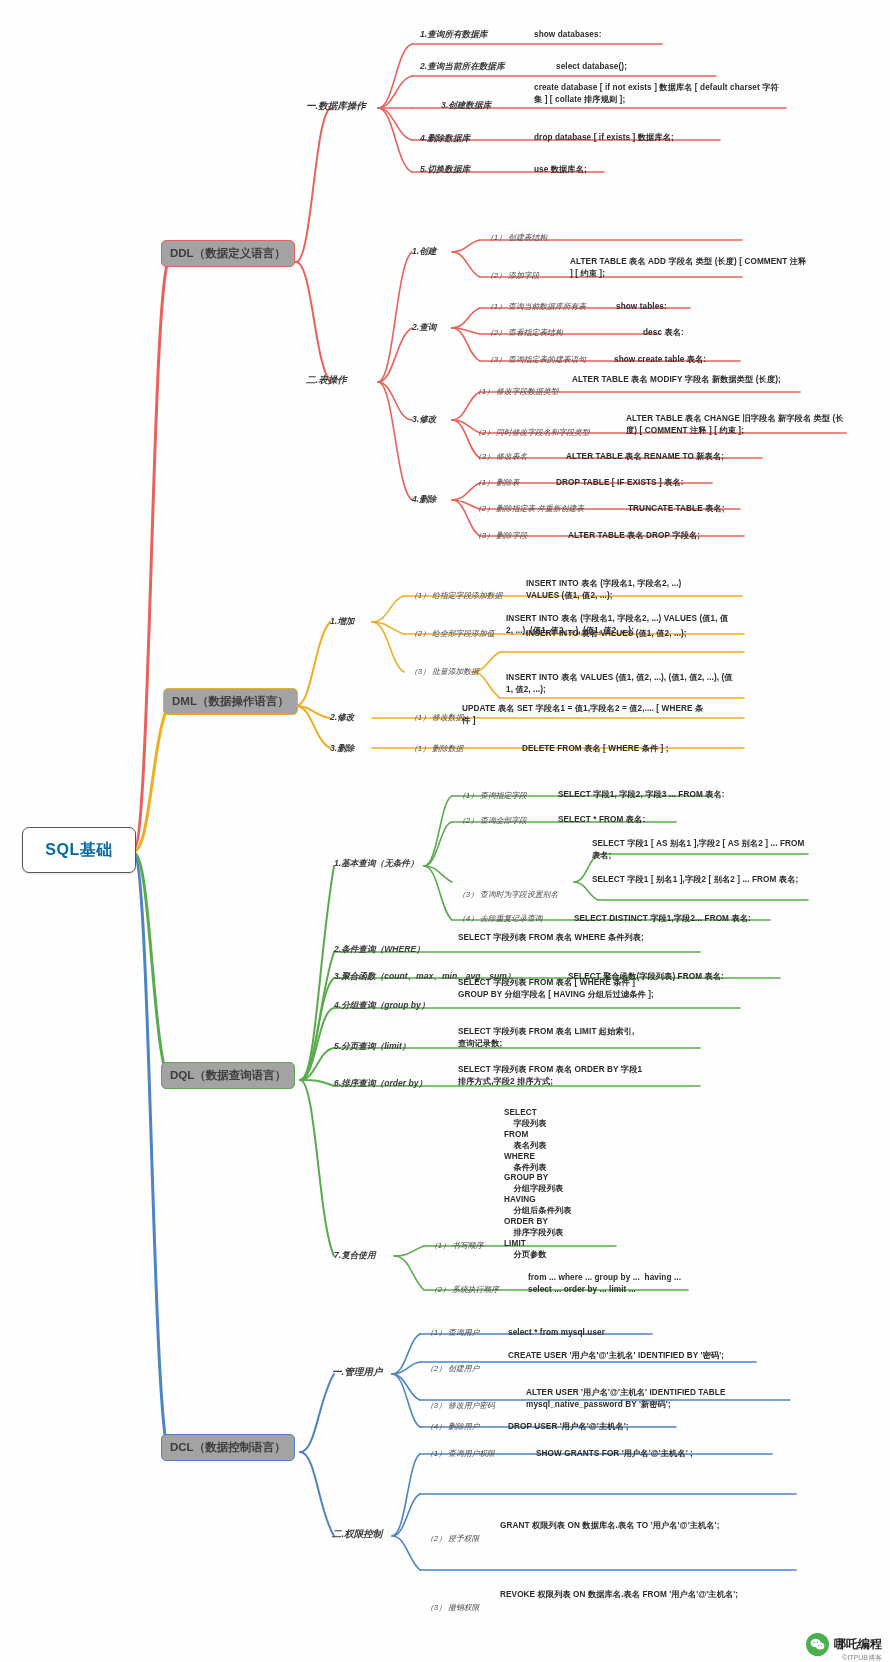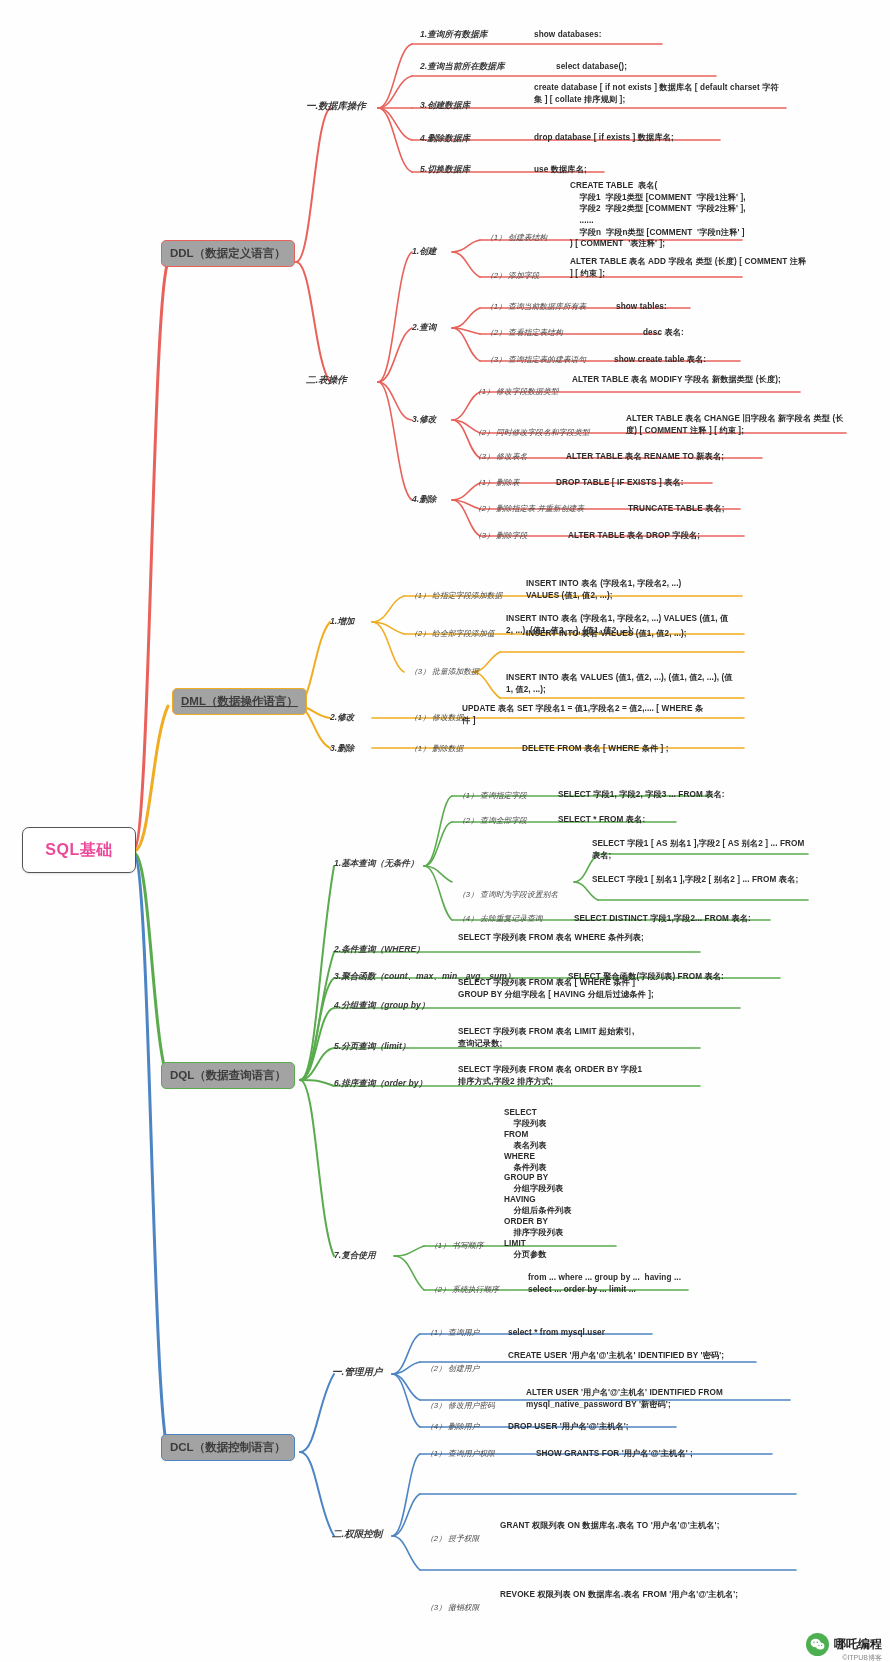--- a/index.html
+++ b/index.html
@@ -11,32 +11,32 @@
   }
   #map{position:relative;width:890px;height:1662px;}
   svg.links{position:absolute;left:0;top:0;width:890px;height:1662px;pointer-events:none;}
 
   
   .root{
     position:absolute;left:22px;top:827px;
     width:112px;height:44px;
     border:1.6px solid #555;border-radius:7px;background:#fff;
     display:flex;align-items:center;justify-content:center;
-    font-size:16px;font-weight:600;color:#ec4899;letter-spacing:.5px;
+    font-size:16px;font-weight:600;color:#0369a1;letter-spacing:.5px;
     box-shadow:0 1px 2px rgba(0,0,0,.12);
   }
 
   
   .l1{
     position:absolute;border-radius:5px;background:#a3a3a3;
     padding:5px 8px;font-size:11.5px;font-weight:600;white-space:nowrap;
     border:1.3px solid #ccc;
   }
   .l1.ddl{border-color:#e8615a;color:#3c3c3c;left:161px;top:240px;}
-  .l1.dml{border-color:#f0ad22;color:#3c3c3c;left:172px;top:688px;text-decoration:underline;}
+  .l1.dml{border-color:#f0ad22;color:#3c3c3c;left:163px;top:688px;}
   .l1.dql{border-color:#5aab4e;color:#3c3c3c;left:161px;top:1062px;}
   .l1.dcl{border-color:#4d84c4;color:#3c3c3c;left:161px;top:1434px;}
 
   
   .l2{
     position:absolute;font-size:9.5px;font-style:italic;font-weight:700;
     white-space:nowrap;color:#3a3a3a;
   }
   
   .l3{
@@ -207,39 +207,33 @@
   <div class="l1 dcl"><span>DCL（数据控制语言）</span></div>
 
   <div class="l2" style="left:306px;top:100px;"><span>一.数据库操作</span></div>
 
   <div class="l3" style="left:420px;top:29px;"><span>1.查询所有数据库</span></div>
   <div class="code" style="left:534px;top:29px;"><span>show databases:</span></div>
 
   <div class="l3" style="left:420px;top:61px;"><span>2.查询当前所在数据库</span></div>
   <div class="code" style="left:556px;top:61px;"><span>select database();</span></div>
 
-  <div class="l3" style="left:420px;top:100px;"><span>3.创建数据库</span></div>
+  <div class="l3" style="left:441px;top:100px;"><span>3.创建数据库</span></div>
   <div class="code" style="left:534px;top:82px;width:252px;"><span>create database [ if not exists ] 数据库名 [ default charset 字符集 ] [ collate 排序规则 ];</span></div>
 
   <div class="l3" style="left:420px;top:133px;"><span>4.删除数据库</span></div>
   <div class="code" style="left:534px;top:132px;"><span>drop database [ if exists ] 数据库名;</span></div>
 
   <div class="l3" style="left:420px;top:164px;"><span>5.切换数据库</span></div>
   <div class="code" style="left:534px;top:164px;"><span>use 数据库名;</span></div>
 
   <div class="l2" style="left:306px;top:374px;"><span>二.表操作</span></div>
 
   <div class="l3" style="left:412px;top:246px;"><span>1.创建</span></div>
   <div class="l4" style="left:486px;top:232px;"><span>（1） 创建表结构</span></div>
-  <div class="code blk" style="left:570px;top:180px;"><span>CREATE TABLE  表名(
-    字段1  字段1类型 [COMMENT  '字段1注释' ],
-    字段2  字段2类型 [COMMENT  '字段2注释' ],
-    ......
-    字段n  字段n类型 [COMMENT  '字段n注释' ]
-) [ COMMENT  '表注释' ];</span></div>
   <div class="l4" style="left:486px;top:270px;"><span>（2） 添加字段</span></div>
   <div class="code" style="left:570px;top:256px;width:240px;"><span>ALTER TABLE 表名 ADD  字段名  类型 (长度) [ COMMENT 注释 ] [ 约束 ];</span></div>
 
   <div class="l3" style="left:412px;top:322px;"><span>2.查询</span></div>
   <div class="l4" style="left:486px;top:301px;"><span>（1） 查询当前数据库所有表</span></div>
   <div class="code" style="left:616px;top:301px;"><span>show tables:</span></div>
   <div class="l4" style="left:486px;top:327px;"><span>（2） 查看指定表结构</span></div>
   <div class="code" style="left:602px;top:327px;margin-left:41px;"><span>desc 表名:</span></div>
   <div class="l4" style="left:486px;top:354px;"><span>（3） 查询指定表的建表语句</span></div>
   <div class="code" style="left:614px;top:354px;"><span>show create table 表名:</span></div>
@@ -336,21 +330,21 @@
 
   <div class="l2" style="left:332px;top:1366px;"><span>一.管理用户</span></div>
 
   <div class="l4" style="left:426px;top:1327px;"><span>（1） 查询用户</span></div>
   <div class="code" style="left:508px;top:1327px;"><span>select * from mysql.user</span></div>
 
   <div class="l4" style="left:426px;top:1363px;"><span>（2） 创建用户</span></div>
   <div class="code" style="left:508px;top:1350px;width:244px;"><span>CREATE USER '用户名'@'主机名' IDENTIFIED BY '密码';</span></div>
 
   <div class="l4" style="left:426px;top:1400px;"><span>（3） 修改用户密码</span></div>
-  <div class="code" style="left:526px;top:1387px;width:258px;"><span>ALTER USER '用户名'@'主机名' IDENTIFIED FROM mysql_native_password BY '新密码';</span></div>
+  <div class="code" style="left:526px;top:1387px;width:258px;"><span>ALTER USER '用户名'@'主机名' IDENTIFIED TABLE mysql_native_password BY '新密码';</span></div>
 
   <div class="l4" style="left:426px;top:1421px;"><span>（4） 删除用户</span></div>
   <div class="code" style="left:508px;top:1421px;"><span>DROP USER '用户名'@'主机名';</span></div>
 
   <div class="l2" style="left:332px;top:1528px;"><span>二.权限控制</span></div>
 
   <div class="l4" style="left:426px;top:1448px;"><span>（1） 查询用户权限</span></div>
   <div class="code" style="left:536px;top:1448px;"><span>SHOW GRANTS FOR '用户名'@'主机名' ;</span></div>
 
   <div class="l4" style="left:426px;top:1533px;"><span>（2） 授予权限</span></div>

